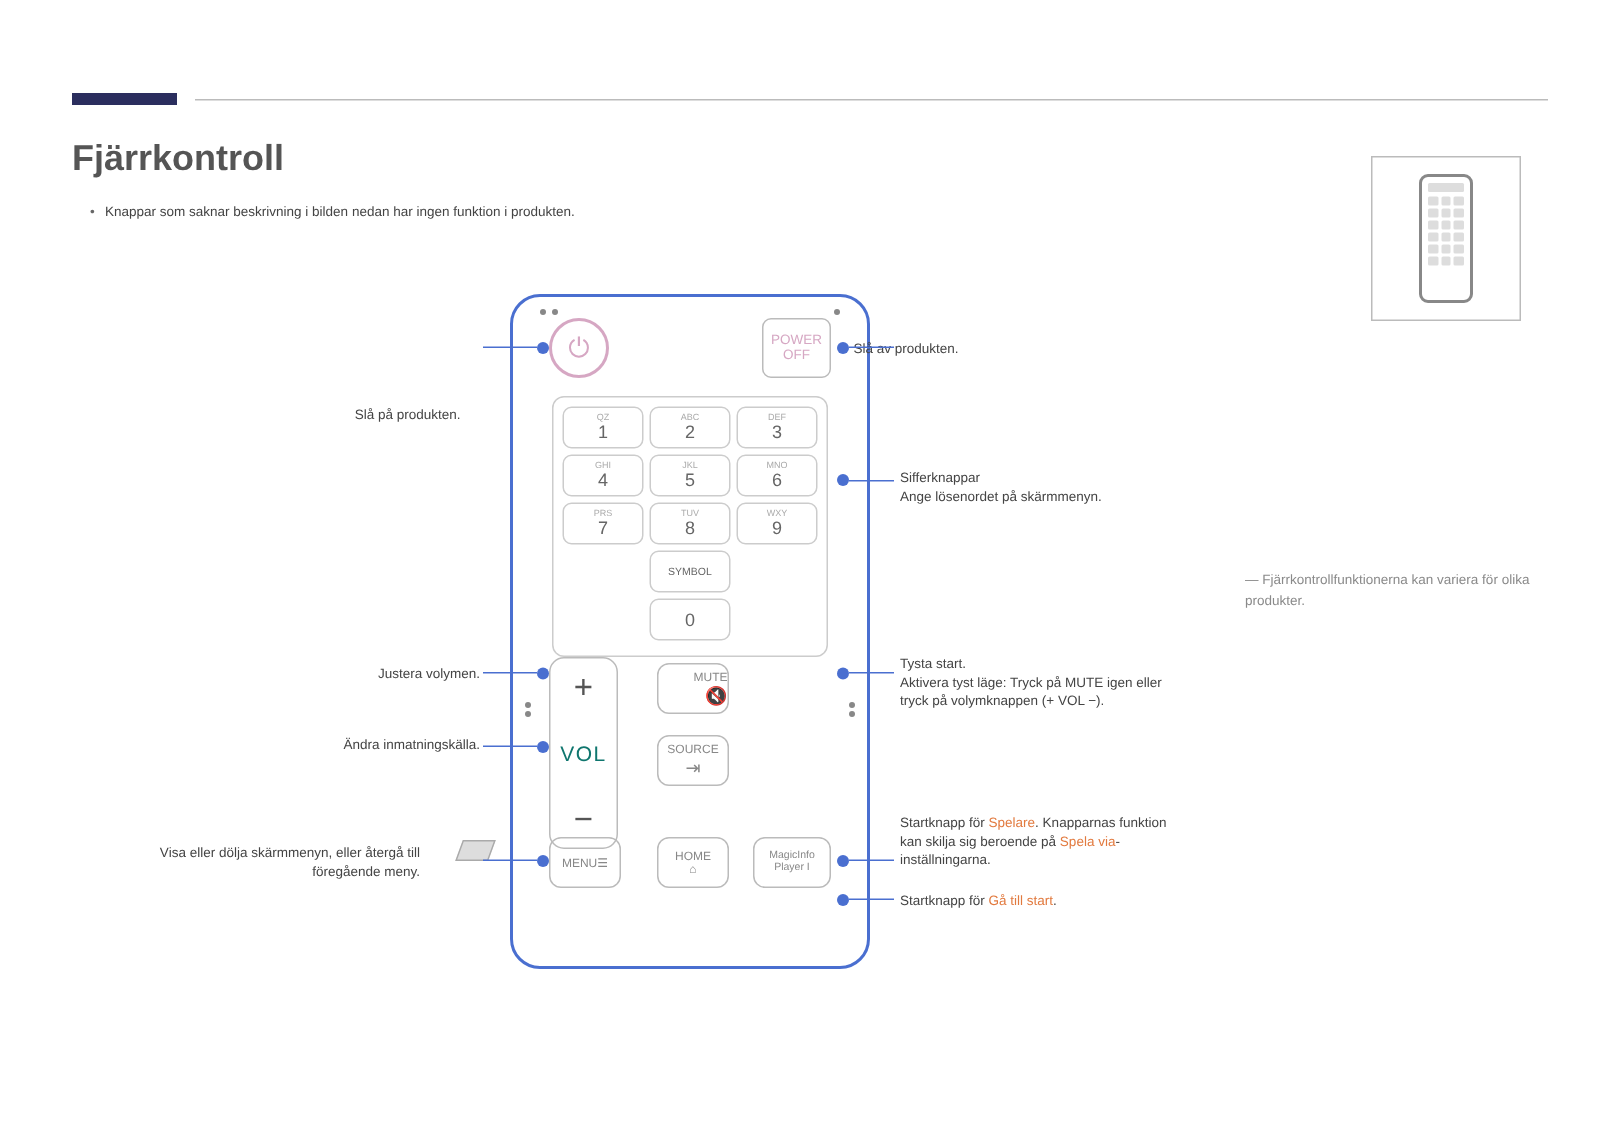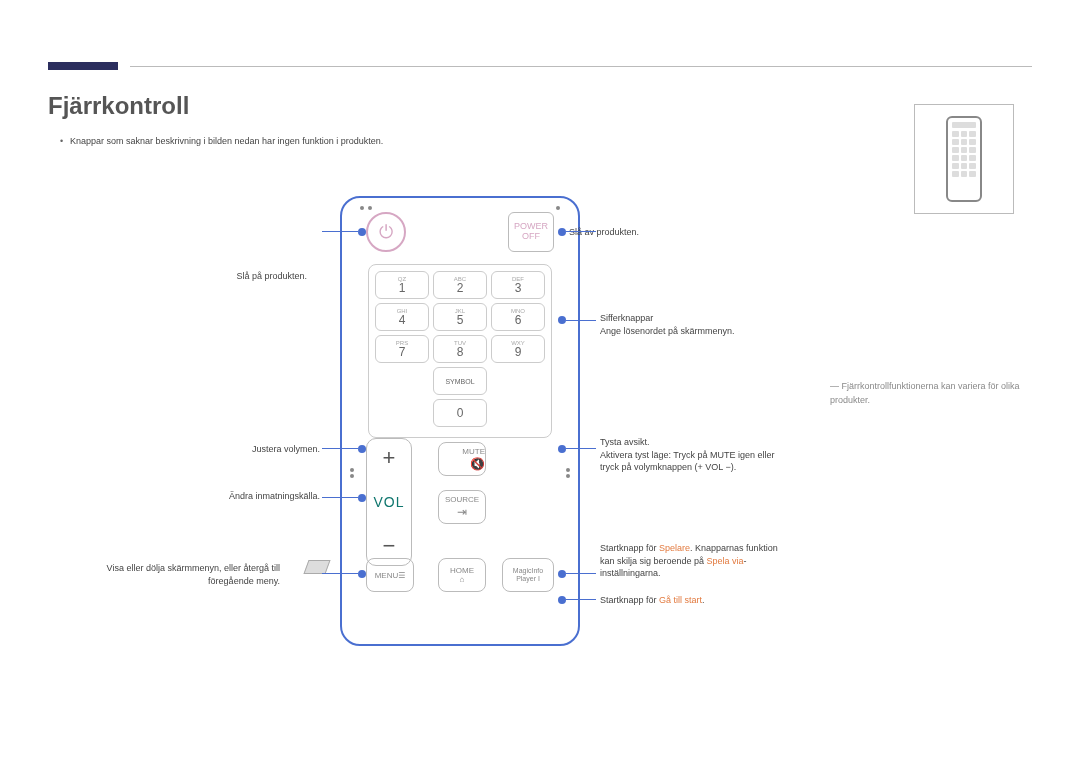--- a/index.html
+++ b/index.html
@@ -316,21 +316,21 @@
 </div>
 
 <div class="callout right" style="top:226px; left:569px;text-align:right;">
   <span>Slå av produkten.</span>
 </div>
 <div class="callout right" style="top:312px; left:600px;">
   <span>Sifferknappar</span><br>
   <span>Ange lösenordet på skärmmenyn.</span>
 </div>
 <div class="callout right" style="top:436px; left:600px;">
-  <span>Tysta avsikt.</span><br>
+  <span>Tysta start.</span><br>
   <span>Aktivera tyst läge: Tryck på MUTE igen eller</span><br>
   <span>tryck på volymknappen (+ VOL −).</span>
 </div>
 <div class="callout right" style="top:542px; left:600px; width:230px;">
   <span>Startknapp för </span><span class="orange">Spelare</span><span>. Knapparnas funktion</span><br>
   <span>kan skilja sig beroende på </span><span class="orange">Spela via</span><span>-</span><br>
   <span>inställningarna.</span>
 </div>
 <div class="callout right" style="top:594px; left:600px;">
   <span>Startknapp för </span><span class="orange">Gå till start</span><span>.</span>

